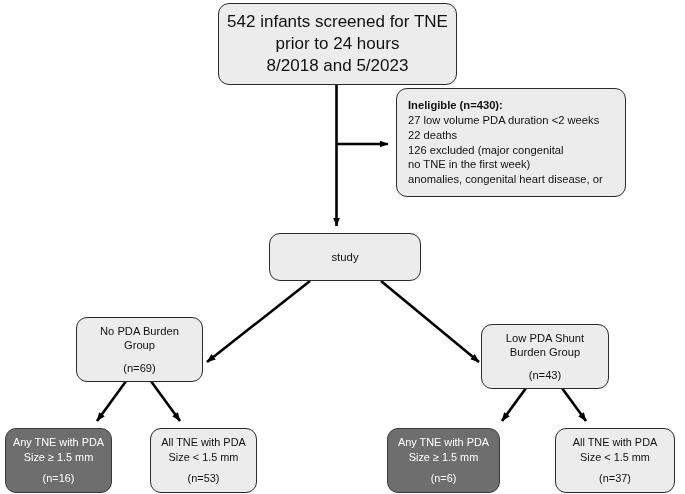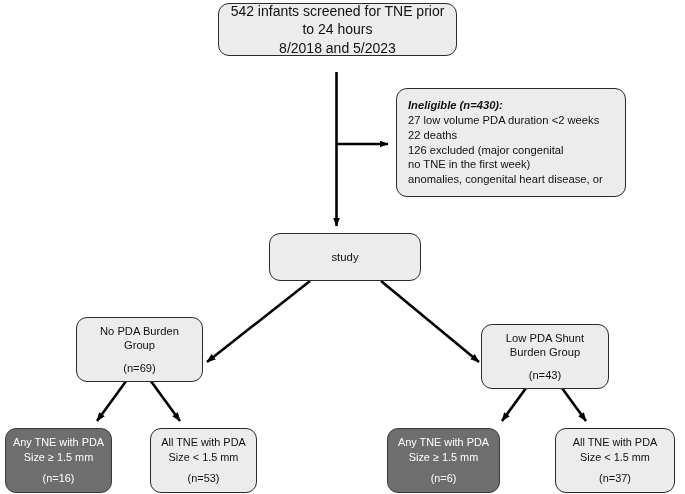--- a/index.html
+++ b/index.html
@@ -10,26 +10,26 @@
   svg.edges{position:absolute;left:0;top:0;width:685px;height:494px;pointer-events:none;}
   .node{position:absolute;box-sizing:border-box;display:flex;flex-direction:column;
         align-items:center;justify-content:center;text-align:center;
         border:1.3px solid #2b2b2b;border-radius:11px;}
   .node.light{background:#ececec;color:#111111;}
   .node.dark{background:#6e6e6e;color:#ffffff;border-color:#3a3a3a;}
   .node .ln{display:block;line-height:1.30;white-space:nowrap;}
   .node.wrap .ln{white-space:normal;}
   .gap{height:0.70em;}
   
-  #n-screened{left:218px;top:3px;width:239px;height:53px;font-size:14px;padding:4px 7px;}
+  #n-screened{left:218px;top:3px;width:239px;height:82px;font-size:17px;padding:4px 7px;}
   
   #n-ineligible{left:396px;top:88px;width:230px;height:109px;font-size:11.2px;
        align-items:flex-start;justify-content:center;text-align:left;padding:6px 11px;}
   #n-ineligible .ln{text-align:left;width:100%;line-height:1.33;}
-  #n-ineligible .hd{font-weight:bold;font-style:italic;}
+  #n-ineligible .hd{font-weight:bold;}
   
   #n-included{left:269px;top:233px;width:152px;height:48px;font-size:11.4px;padding:3px 8px;}
   
   #n-nogroup{left:76px;top:317px;width:127px;height:65px;font-size:11.2px;padding:3px 6px;}
   #n-lowgroup{left:481px;top:308px;width:128px;height:65px;font-size:11.2px;padding:3px 6px;margin-top:16px;}
   
   .leaf{top:428px;height:65px;font-size:10.9px;padding:3px 5px;}
   #n-leaf1{left:5px;width:107px;}
   #n-leaf2{left:150px;width:107px;}
   #n-leaf3{left:387px;width:113px;}

